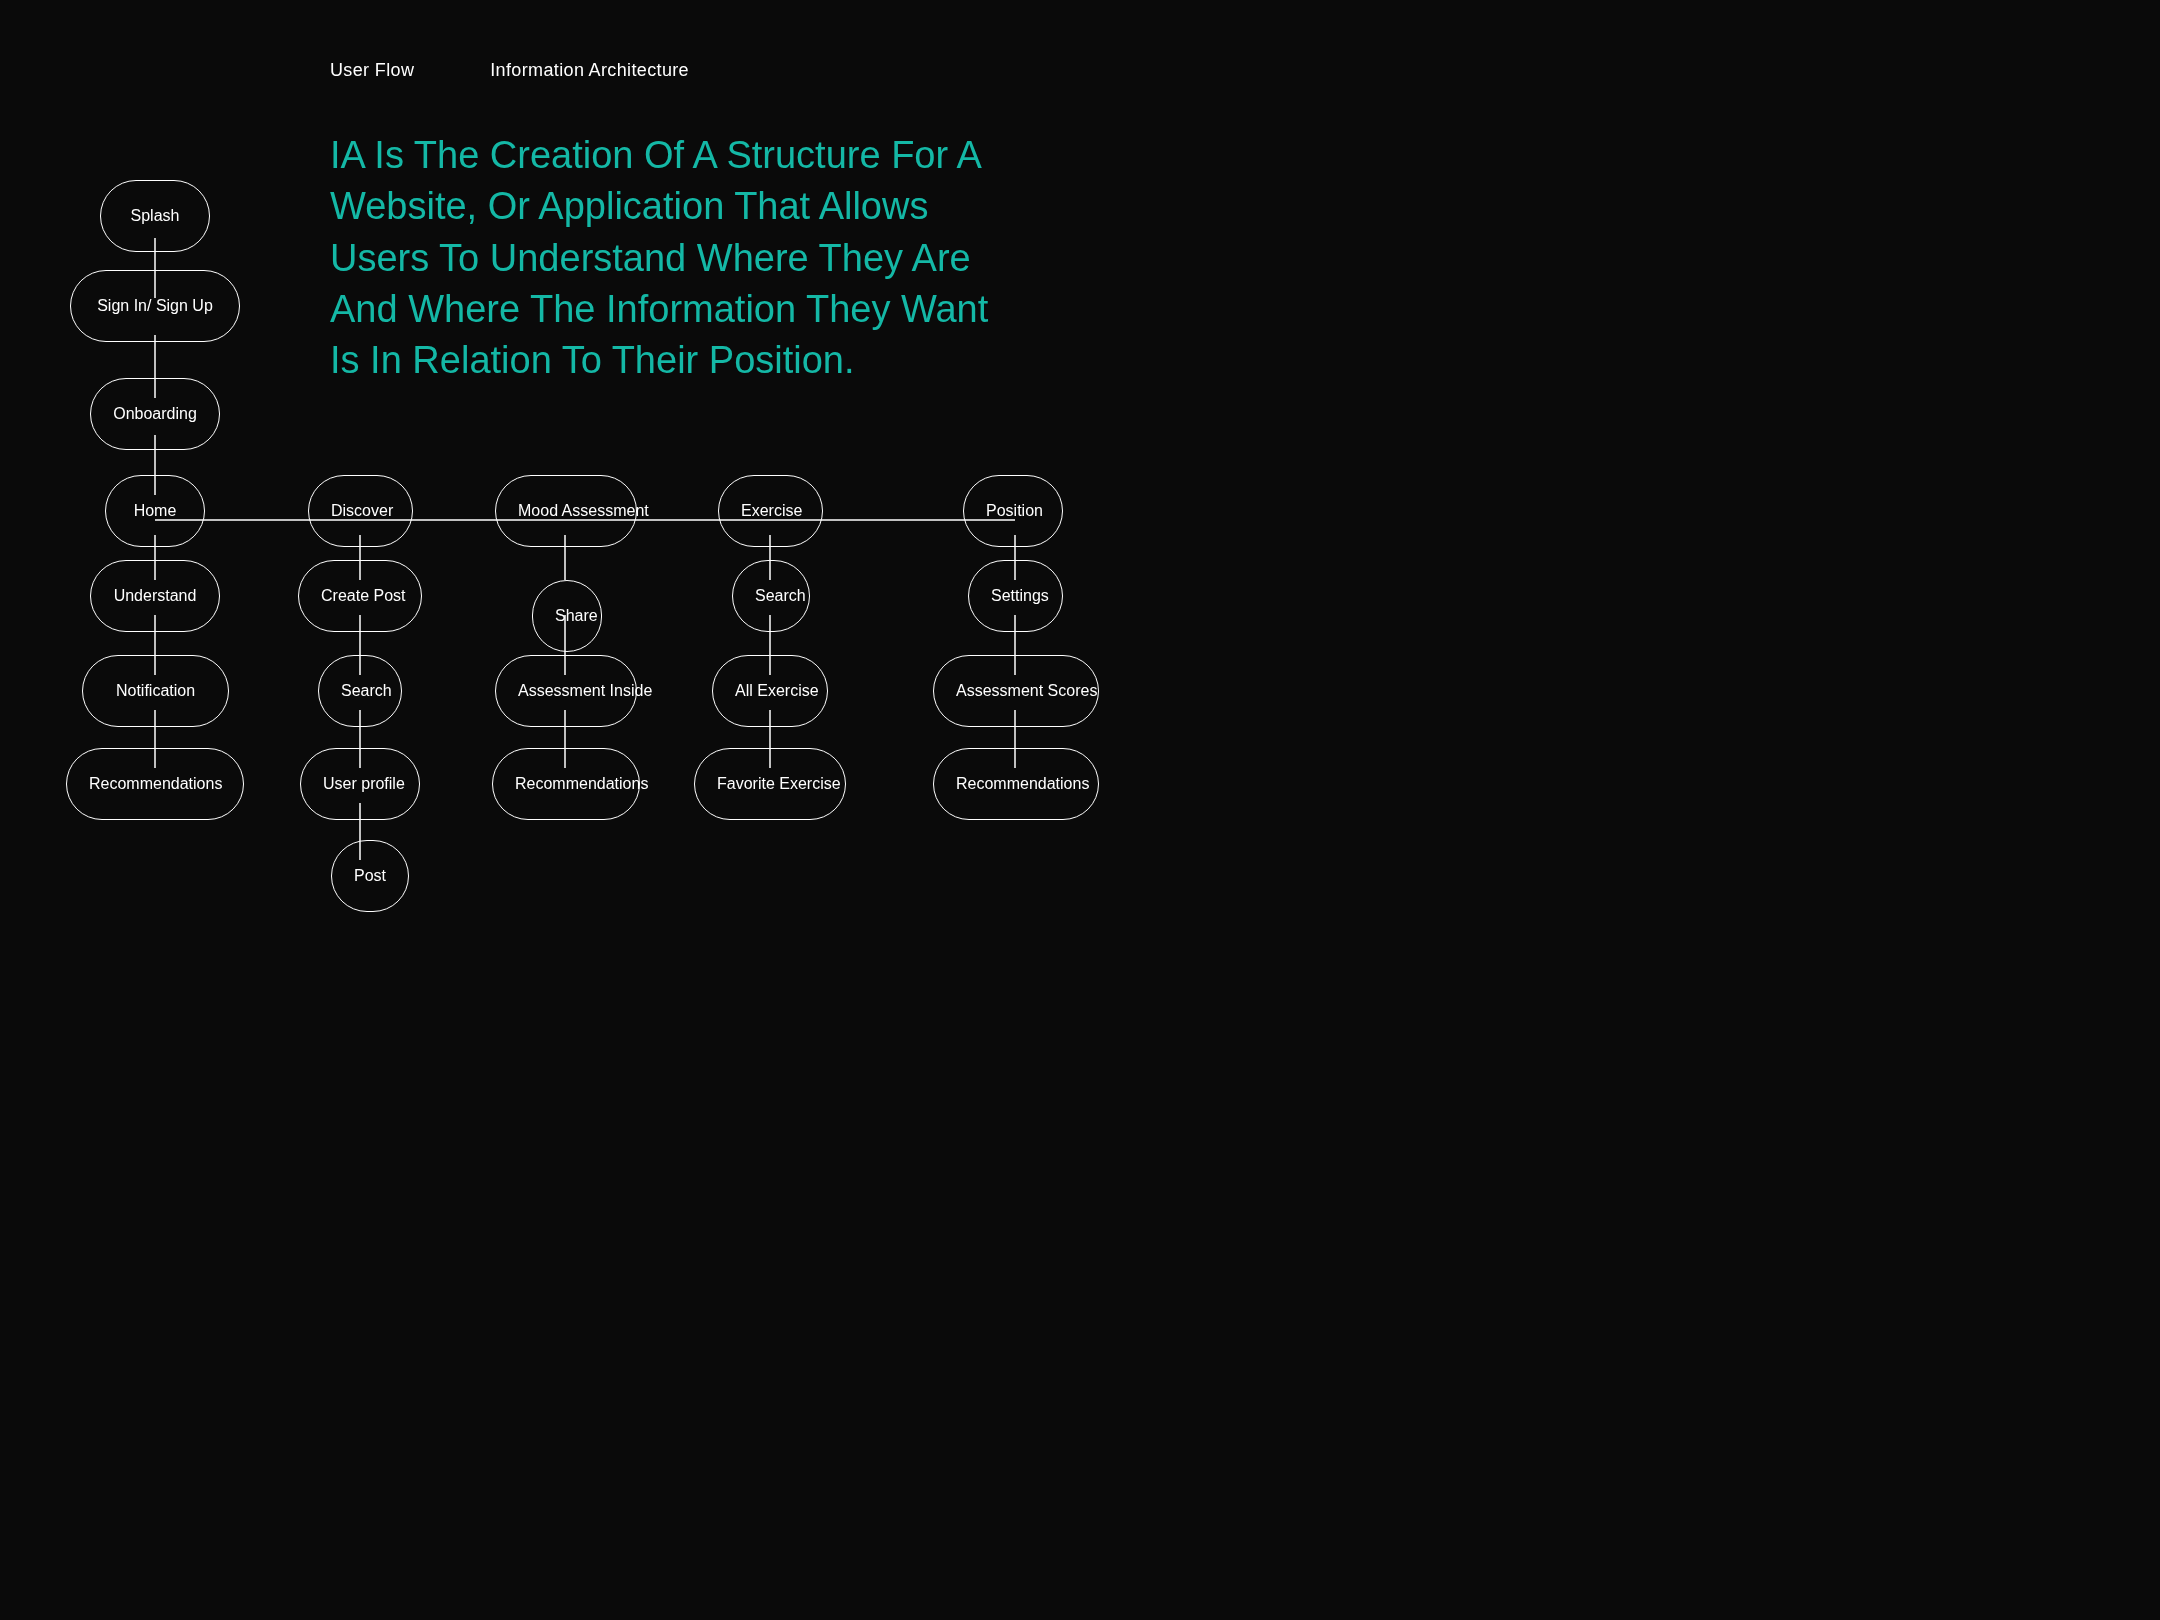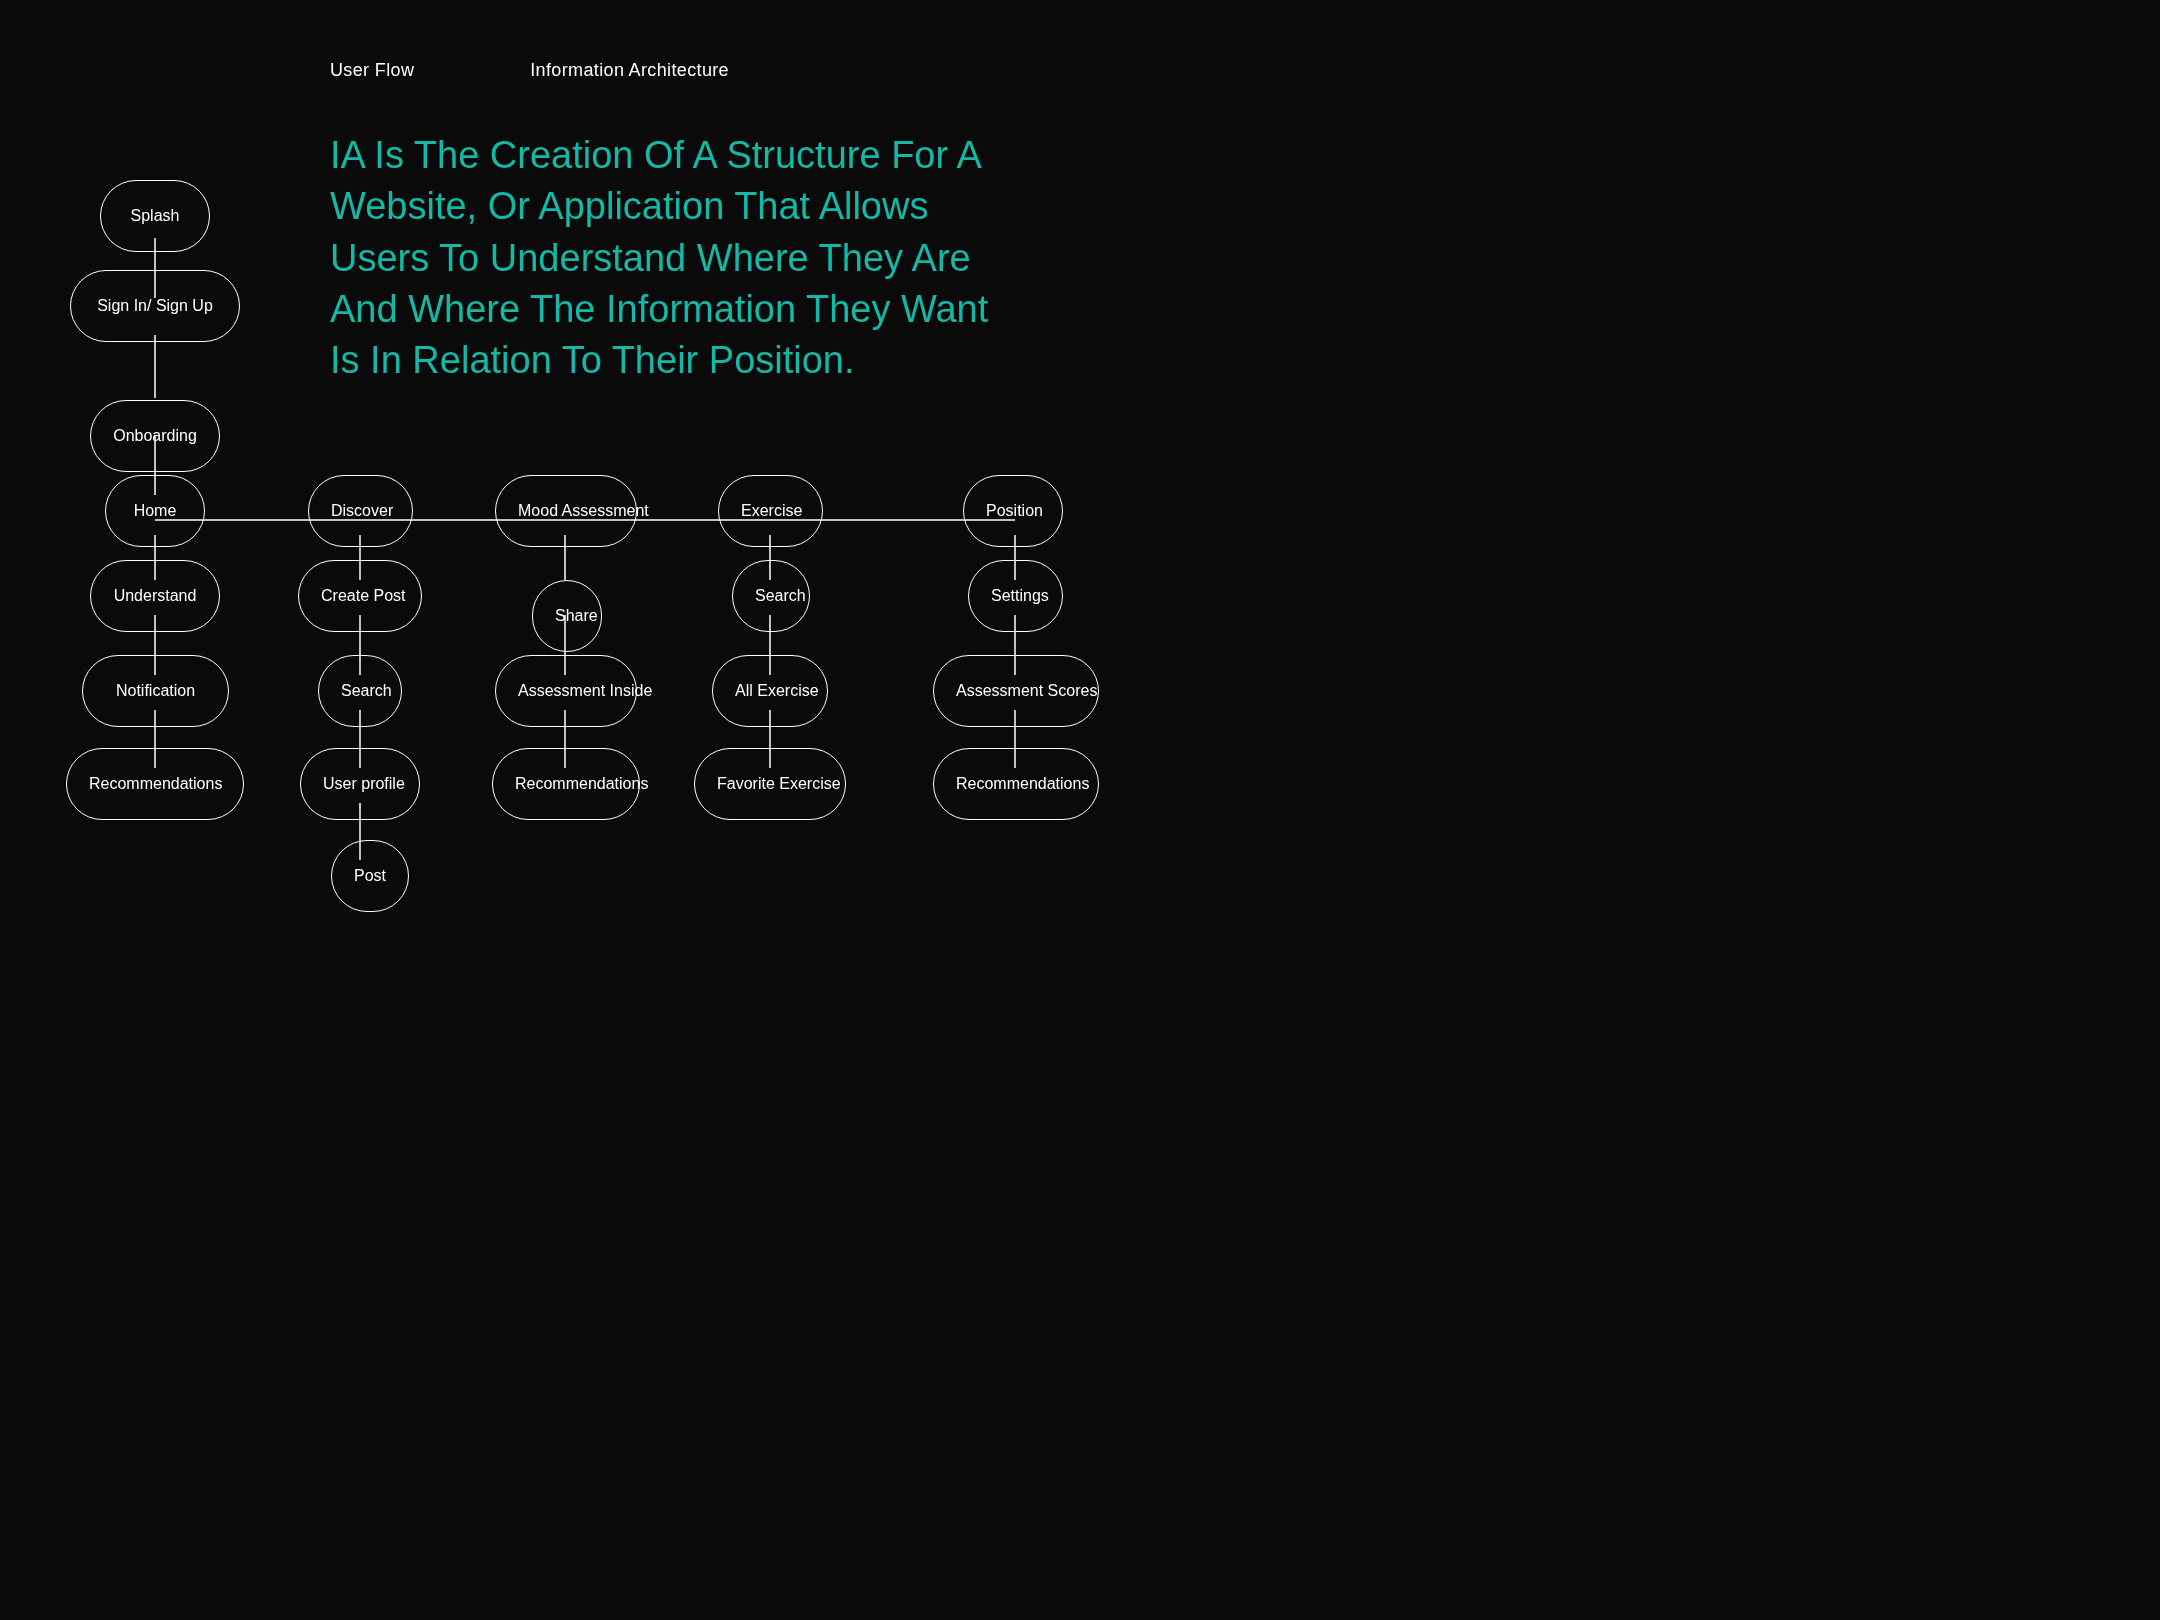--- a/index.html
+++ b/index.html
@@ -10,21 +10,21 @@
       font-family: -apple-system, BlinkMacSystemFont, 'Helvetica Neue', Arial, sans-serif;
       width: 1350px;
       min-height: 960px;
       position: relative;
       overflow: hidden;
     }
 
     .header {
       display: flex;
       padding: 60px 0 0 330px;
-      gap: 116px;
+      gap: 76px;
     }
 
     .header-item {
       font-size: 18px;
       font-weight: 400;
       color: #ffffff;
       letter-spacing: 0.02em;
     }
 
     .right-panel {
@@ -141,21 +141,21 @@
   </svg>
 
   <div class="node" style="top: 80px; left: 60px; width: 110px;">
     <span>Splash</span>
   </div>
 
   <div class="node" style="top: 170px; left: 30px; width: 170px;">
     <span>Sign In/ Sign Up</span>
   </div>
 
-  <div class="node" style="top: 278px; left: 50px; width: 130px; margin-top: 22px;">
+  <div class="node" style="top: 278px; left: 50px; width: 130px;">
     <span>Onboarding</span>
   </div>
 
   <div class="node" style="top: 375px; left: 65px; width: 100px;">
     <span>Home</span>
   </div>
   <div class="node" style="top: 375px; left: 268px; width: 105px;">
     <span>Discover</span>
   </div>
   <div class="node" style="top: 375px; left: 455px; width: 142px;">

